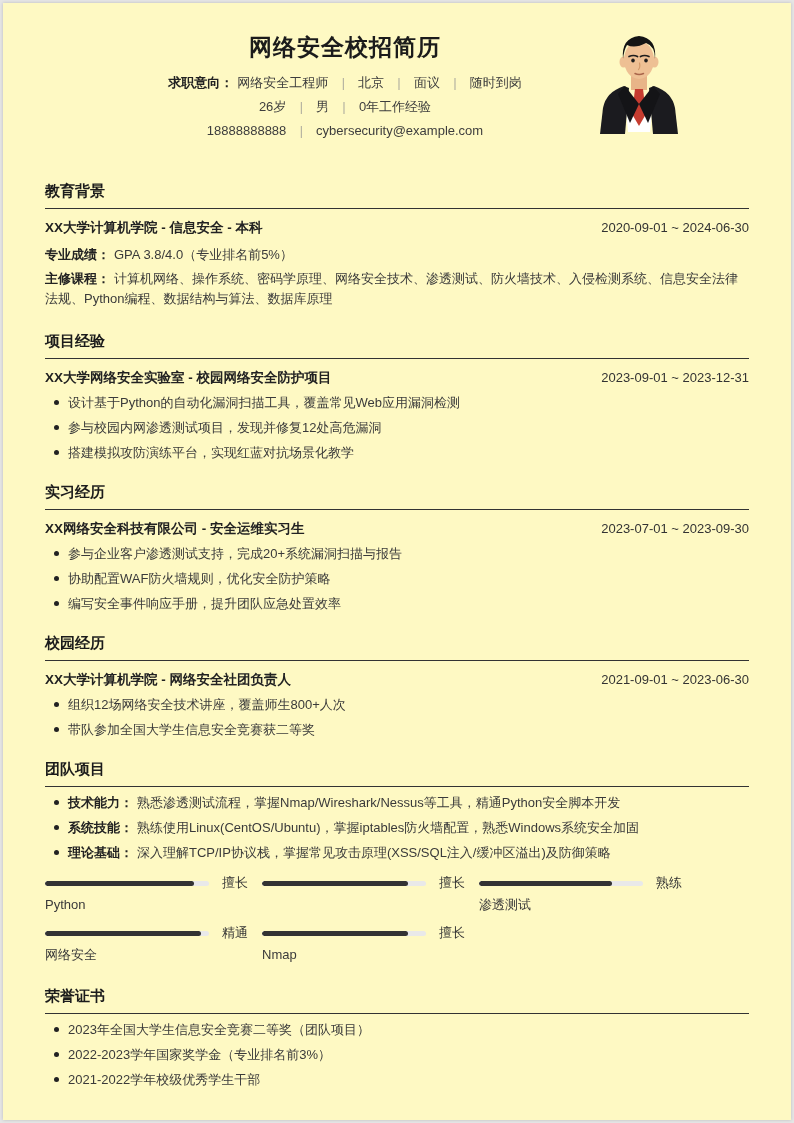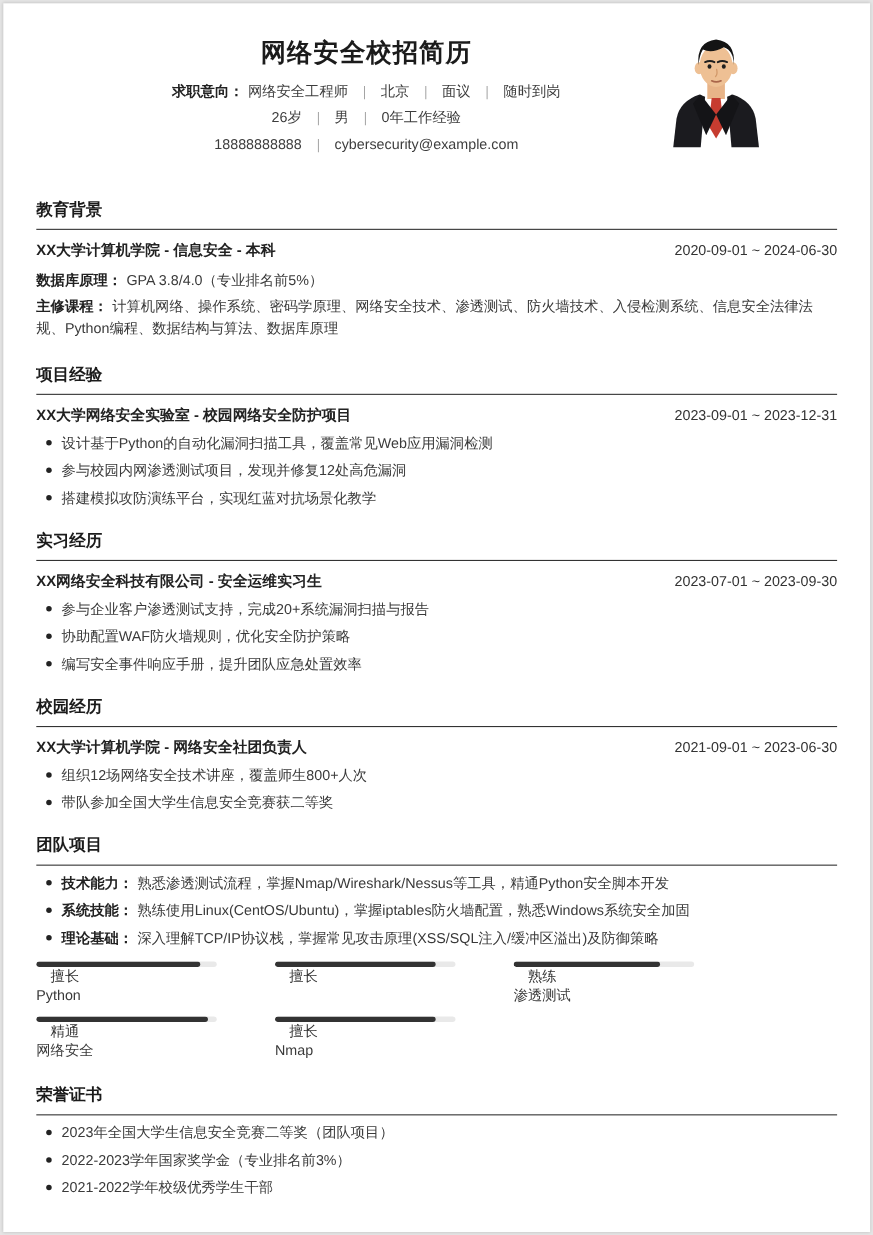--- a/index.html
+++ b/index.html
@@ -1,20 +1,20 @@
 <!DOCTYPE html>
 <html lang="zh"><head>
 <meta charset="utf-8">
 <style>
   * { box-sizing: border-box; margin: 0; padding: 0; }
   html,body { background:#e5e5e5; }
   body { font-family:"Liberation Sans","DejaVu Sans",sans-serif; }
   .page {
-    width:788px; height:1117px; margin:3px auto; background:#ffffff;
-    overflow:hidden; position:relative; padding:0 30px;
+    width:788px; height:1117px; margin:3px auto; background:#fef9c3;
+    overflow:hidden; position:relative; padding:0 42px;
     box-shadow:0 0 3px rgba(0,0,0,.18);
     color:#3a3a3a;
   }
   
   header { position:relative; padding-top:30px; }
   .header-left { width:600px; text-align:center; }
   h1.resume-title { font-size:23px; line-height:28px; font-weight:700; color:#1b1b1b; letter-spacing:1px; }
   .contact-line { font-size:13px; line-height:23px; color:#3d3d3d; }
   .contact-line:first-of-type { margin-top:10px; }
   .sep { color:#8f8f8f; padding:0 9px; font-size:12px; }
@@ -33,21 +33,21 @@
   .flabel { font-weight:700; color:#222; margin-right:4px; }
   ul.bullets { list-style:none; margin-top:2px; }
   ul.bullets li { position:relative; padding-left:23px; margin-top:10px; font-size:13px; line-height:15px; color:#3a3a3a; }
   ul.bullets li:first-child { margin-top:8px; }
   ul.bullets li::before {
     content:""; position:absolute; left:9px; top:5px; width:5px; height:5px;
     border-radius:50%; background:#222;
   }
   
   .skill-grid { display:grid; grid-template-columns:repeat(3,217px); row-gap:10px; margin-top:14px; }
-  .skill-bar-row { display:flex; height:18px;flex-direction:column; }
+  .skill-bar-row { display:flex; align-items:center; height:18px; }
   .track { width:164px; height:5px; border-radius:3px; background:#e9e9e9; overflow:hidden; flex:none; }
   .fill { height:100%; border-radius:3px; background:#333; }
   .level { font-size:13px; color:#333; margin-left:13px; }
   .skill-name { margin-top:4px; font-size:13px; line-height:18px; color:#3a3a3a; }
 </style>
 </head>
 <body>
 
 <div class="page">
 
@@ -103,21 +103,21 @@
     </div>
   </header>
 
   <section class="first">
     <h2 class="sec-heading">教育背景</h2>
     <div class="rule"></div>
     <div class="entry-row">
       <div class="entry-title">XX大学计算机学院 - 信息安全 - 本科</div>
       <div class="entry-date">2020-09-01 ~ 2024-06-30</div>
     </div>
-    <p class="field"><span class="flabel">数据库原理：</span><span>GPA 3.8/4.0（专业排名前5%）</span></p>
+    <p class="field"><span class="flabel">专业成绩：</span><span>GPA 3.8/4.0（专业排名前5%）</span></p>
     <p class="field"><span class="flabel">主修课程：</span><span>计算机网络、操作系统、密码学原理、网络安全技术、渗透测试、防火墙技术、入侵检测系统、信息安全法律法规、Python编程、数据结构与算法、数据库原理</span></p>
   </section>
 
   <section>
     <h2 class="sec-heading">项目经验</h2>
     <div class="rule"></div>
     <div class="entry-row">
       <div class="entry-title">XX大学网络安全实验室 - 校园网络安全防护项目</div>
       <div class="entry-date">2023-09-01 ~ 2023-12-31</div>
     </div>

